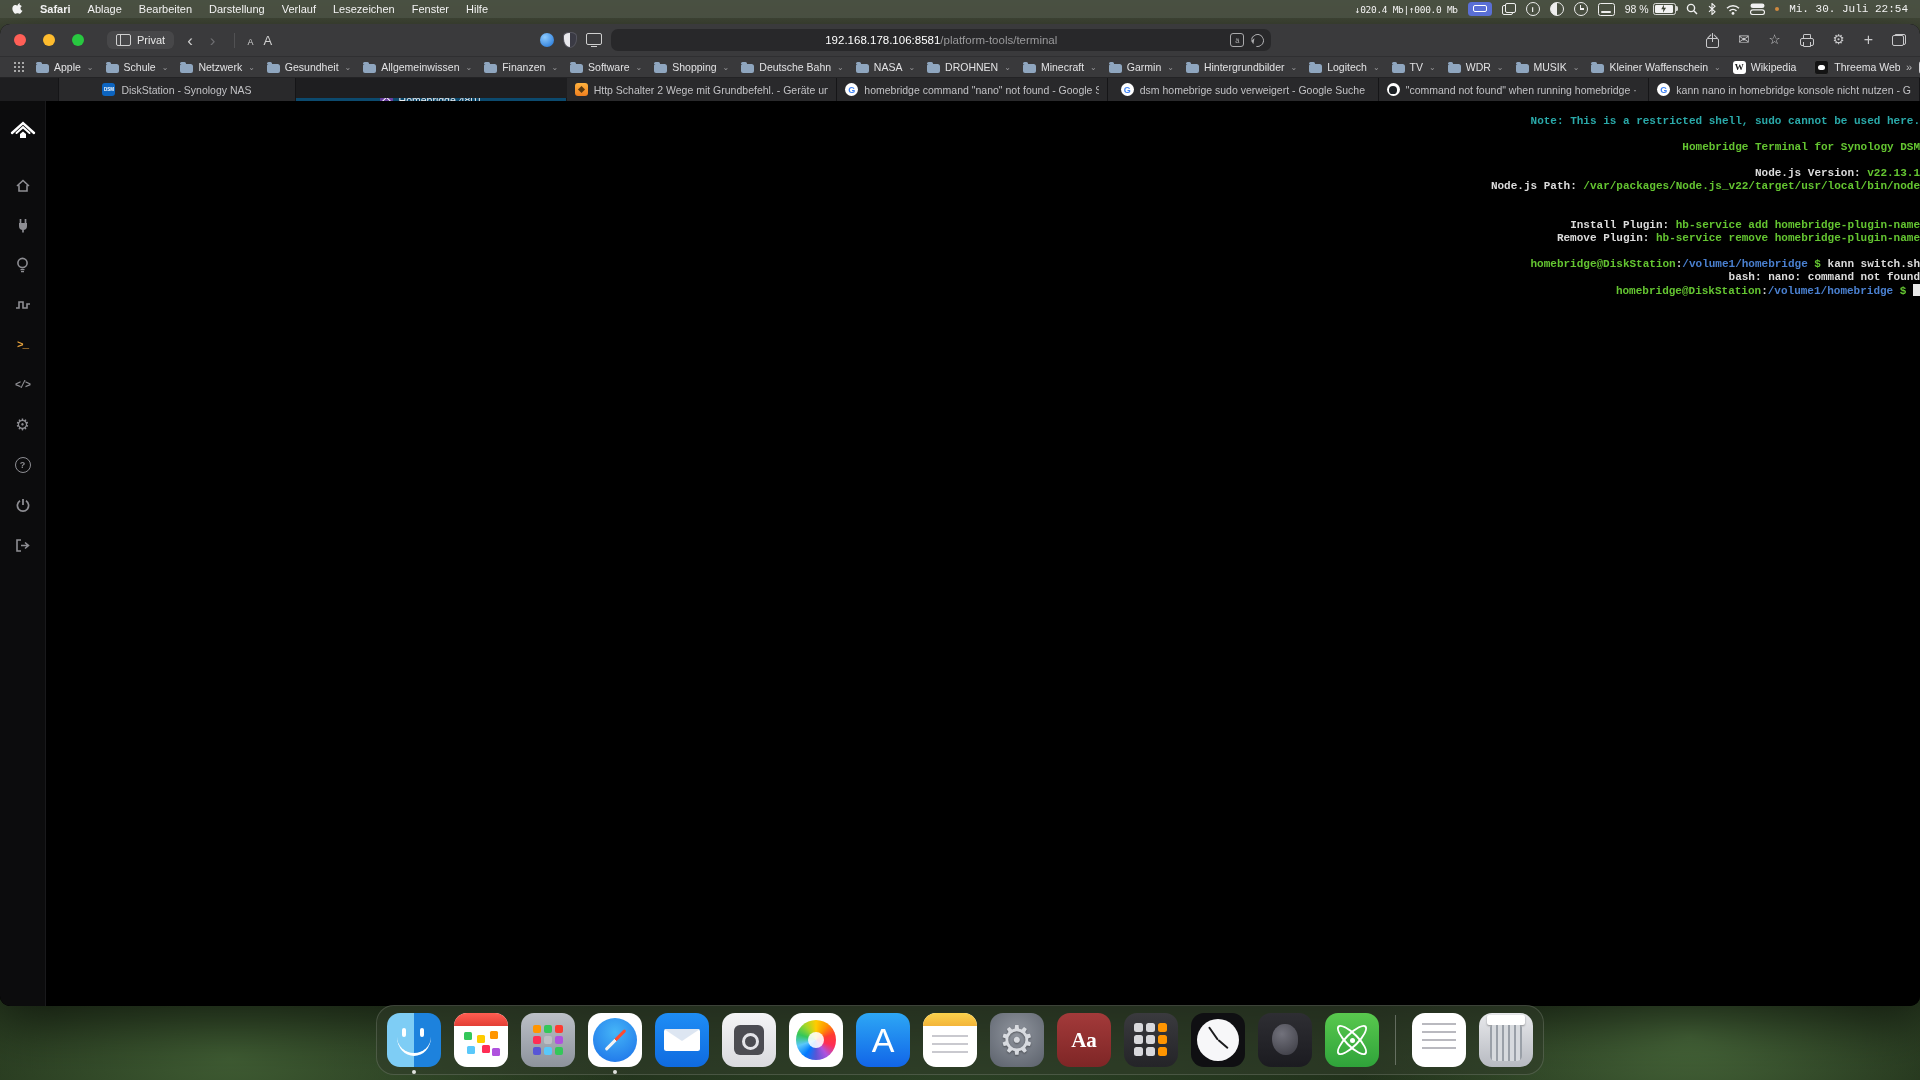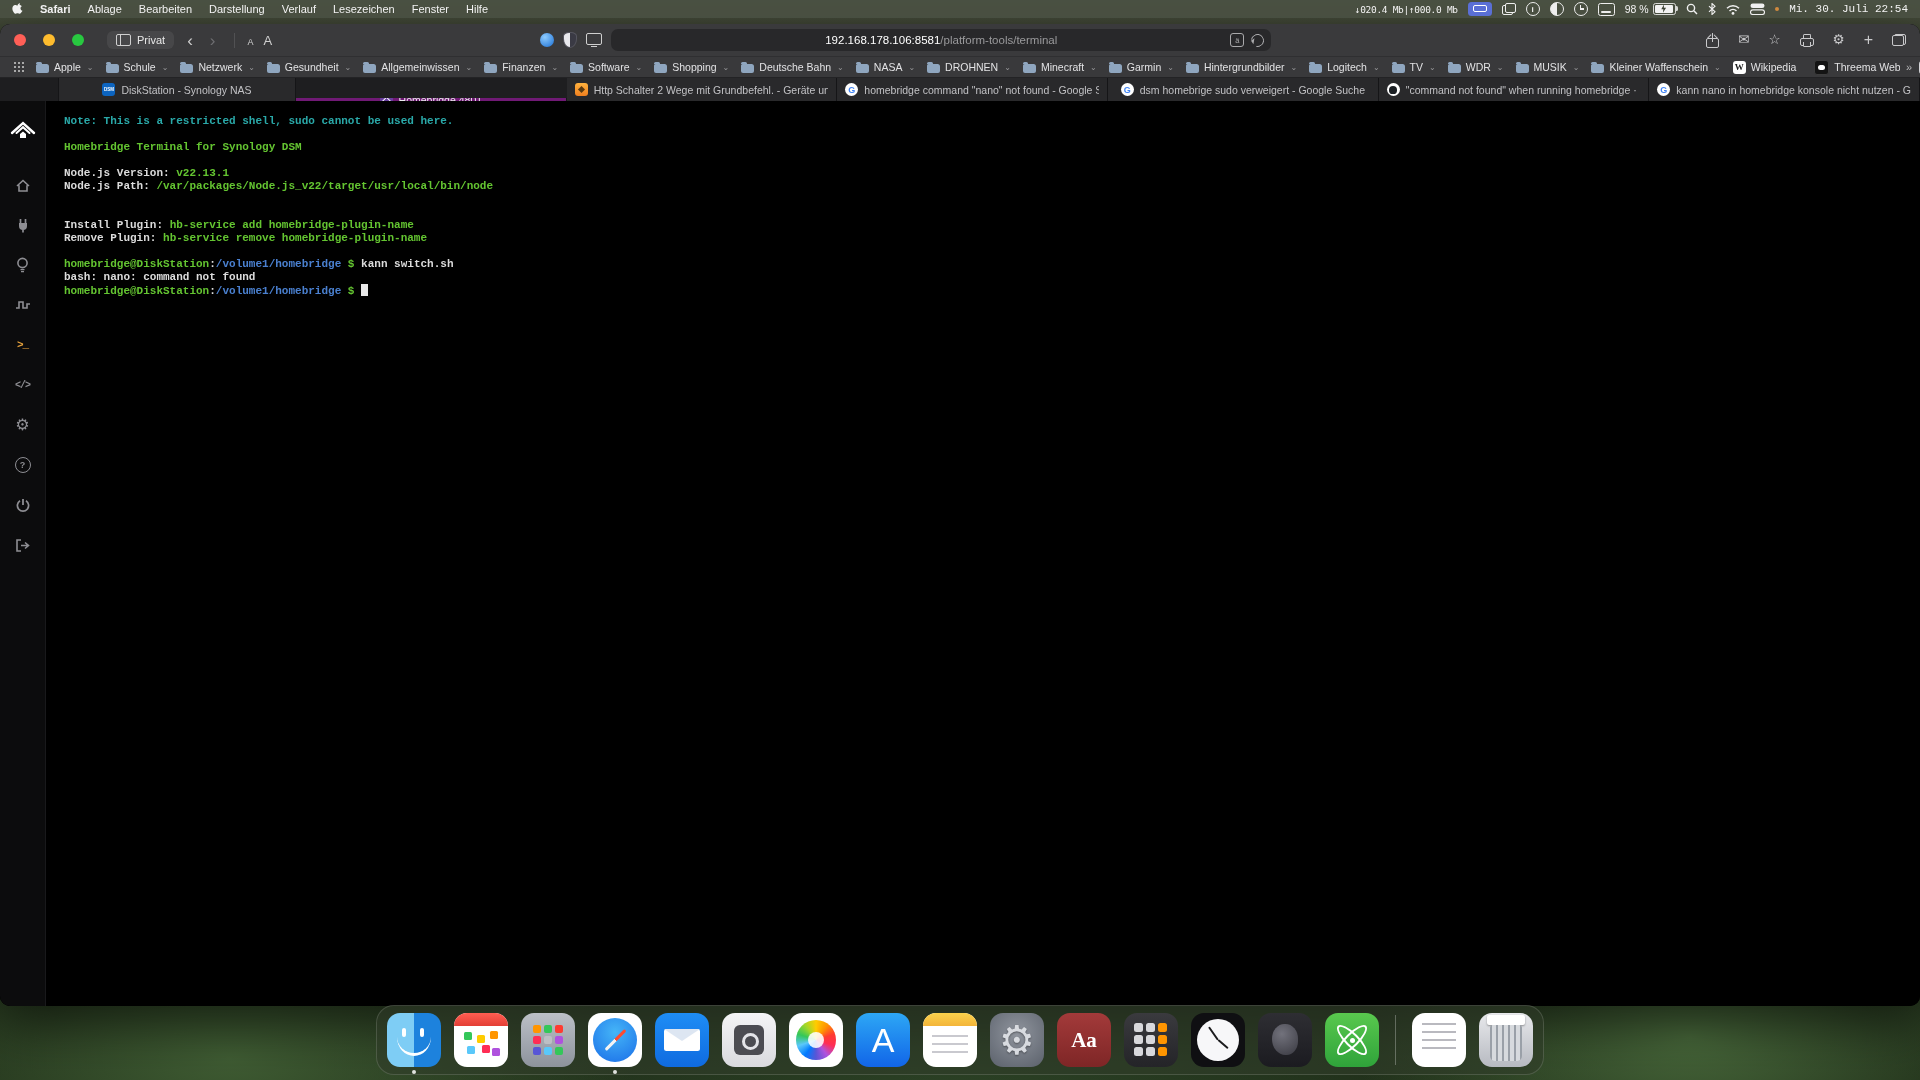--- a/index.html
+++ b/index.html
@@ -35,21 +35,21 @@
   .batt-wrap{display:inline-flex;align-items:center;gap:4px;font-size:10.5px;}
   .batt{width:21px;height:10.5px;border:1px solid rgba(240,240,240,.85);border-radius:2.5px;position:relative;}
   .batt::before{content:"";position:absolute;right:-3.4px;top:2.4px;width:2.2px;height:5px;background:rgba(240,240,240,.85);border-radius:0 1.5px 1.5px 0;}
   .batt-fill{position:absolute;inset:1.2px;background:#f2f2f2;border-radius:1.2px;}
   .batt-bolt{position:absolute;left:7px;top:0.5px;width:6px;height:8.5px;background:#3c4234;
     clip-path:polygon(58% 0,10% 58%,45% 58%,38% 100%,90% 40%,52% 40%);}
   .st-dot{width:4.5px;height:4.5px;border-radius:50%;background:#d08a3e;}
   .dt-text{font-size:11px;font-family:Liberation Mono, monospace;}
   
   .window{position:absolute;left:0;top:24px;width:1920px;height:982px;border-radius:10px;
-    overflow:hidden;background:#000;box-shadow:0 18px 50px rgba(0,0,0,.55);}
+    overflow:hidden;background:#000;box-shadow:0 18px 50px rgba(0,0,0,.55);text-align:right;}
   .toolbar{height:32px;background:#3a3a3c;display:flex;align-items:center;padding:0 14px;gap:9px;position:relative;}
   .tl{width:12px;height:12px;border-radius:50%;}
   .tl-close{background:#ff5f57;} .tl-min{background:#febc2e;margin-left:8px;} .tl-zoom{background:#28c840;margin-left:8px;}
   .privat-pill{display:flex;align-items:center;gap:6px;background:rgba(255,255,255,.07);
     padding:3px 9px;border-radius:6px;margin-left:14px;color:#e8e8e8;font-size:11px;}
   .icon-sidebar{width:13px;height:10px;border:1.3px solid #cfcfcf;border-radius:2px;position:relative;}
   .icon-sidebar::before{content:"";position:absolute;left:3px;top:0;bottom:0;width:1.3px;background:#cfcfcf;}
   .nav-arrow{font-size:17px;color:#cfcfcf;line-height:1;padding:0 4px;}
   .nav-arrow.disabled{color:#6e6e71;}
   .txt-size{display:flex;align-items:baseline;gap:10px;color:#cfcfcf;margin-left:6px;padding-left:12px;border-left:1px solid rgba(255,255,255,.12);}
@@ -104,21 +104,21 @@
   .bm-fav-threema::before{content:"";width:7px;height:5px;background:#fff;border-radius:2.5px;}
   .bm-fav-doc{background:#d4d4d8;}
   .bm-fav-doc::before{content:"";width:7px;height:8px;background:repeating-linear-gradient(180deg,#8a8a90 0 1px,transparent 1px 2.6px);}
   .bm-overflow{position:absolute;right:8px;top:0;bottom:0;display:flex;align-items:center;color:#b8b8ba;font-size:11px;background:#39393b;padding-left:6px;}
   
   .tabbar{height:23px;background:#1e1e20;display:flex;padding-left:58px;}
   .tab{flex:1 1 0;display:flex;align-items:center;justify-content:center;gap:6px;
     background:#29292b;border-right:1px solid #151517;color:#c2c2c5;font-size:10.5px;
     overflow:hidden;white-space:nowrap;padding:0 8px;min-width:0;}
   .tab:first-child{flex:0 0 220px;border-left:1px solid #151517;}
-  .tab.active{background:#701a75;color:#ececee;margin-top:20px;}
+  .tab.active{background:#0c4a6e;color:#ececee;margin-top:20px;}
   .tab-title{overflow:hidden;text-overflow:clip;}
   .fav-dsm{background:#0c64c0;border-radius:3px;}
   .fav-dsm::before{content:"DSM";color:#fff;font-size:4.5px;font-weight:700;letter-spacing:0;}
   .fav-hb{background:#6a3fa0;border-radius:50%;}
   .fav-hb::before{content:"";width:6px;height:6px;border:1.8px solid #fff;border-bottom:none;border-right:none;transform:rotate(45deg);margin-top:3px;}
   .fav-http{background:linear-gradient(180deg,#ffb23e,#f07f1f);border-radius:3px;}
   .fav-http::before{content:"";width:5px;height:5px;background:#5a3a10;transform:rotate(45deg);}
   .fav-google{background:#fff;border-radius:50%;}
   .fav-google::before{content:"G";color:#4285F4;font-size:9px;font-weight:700;}
   .fav-github{background:#fff;border-radius:50%;}

